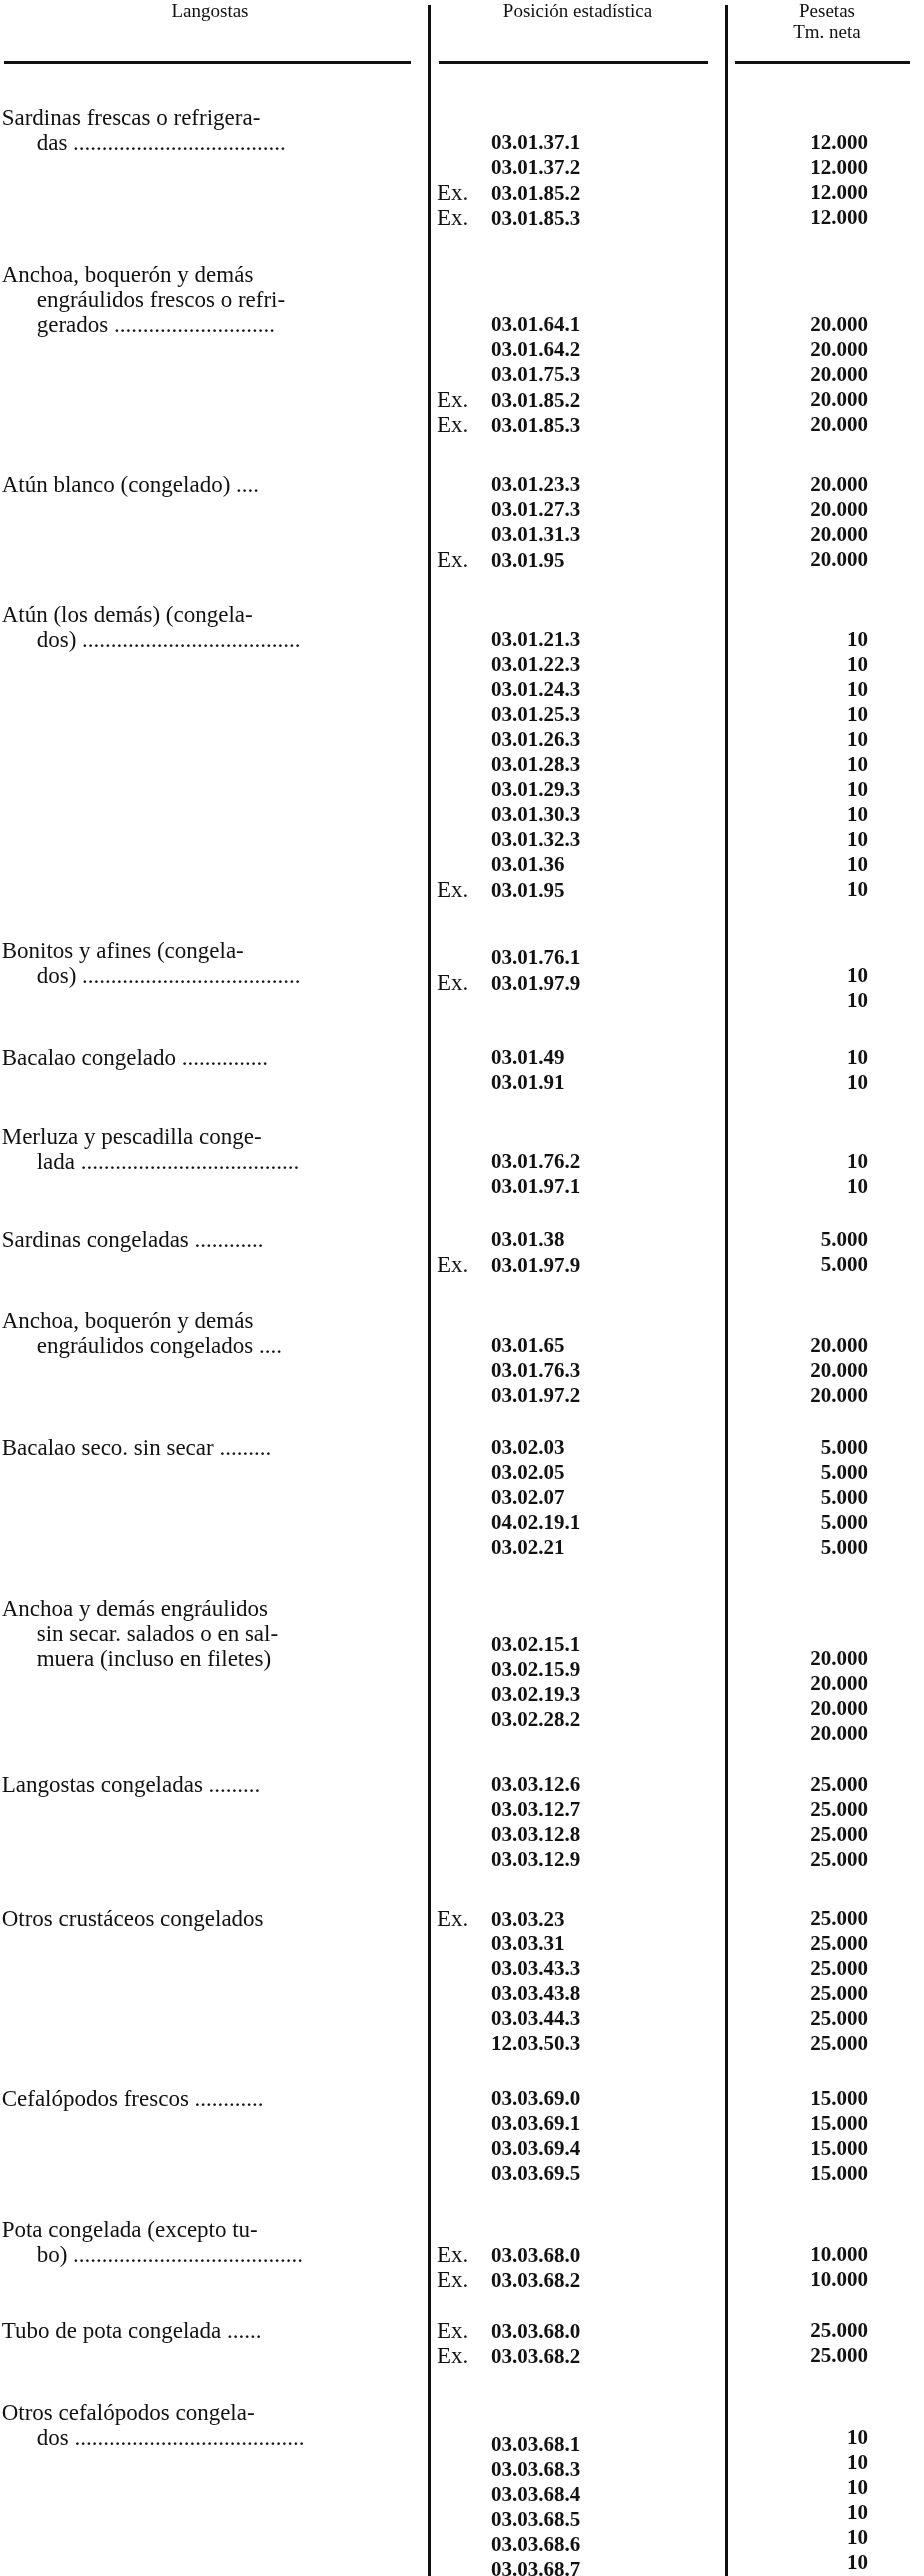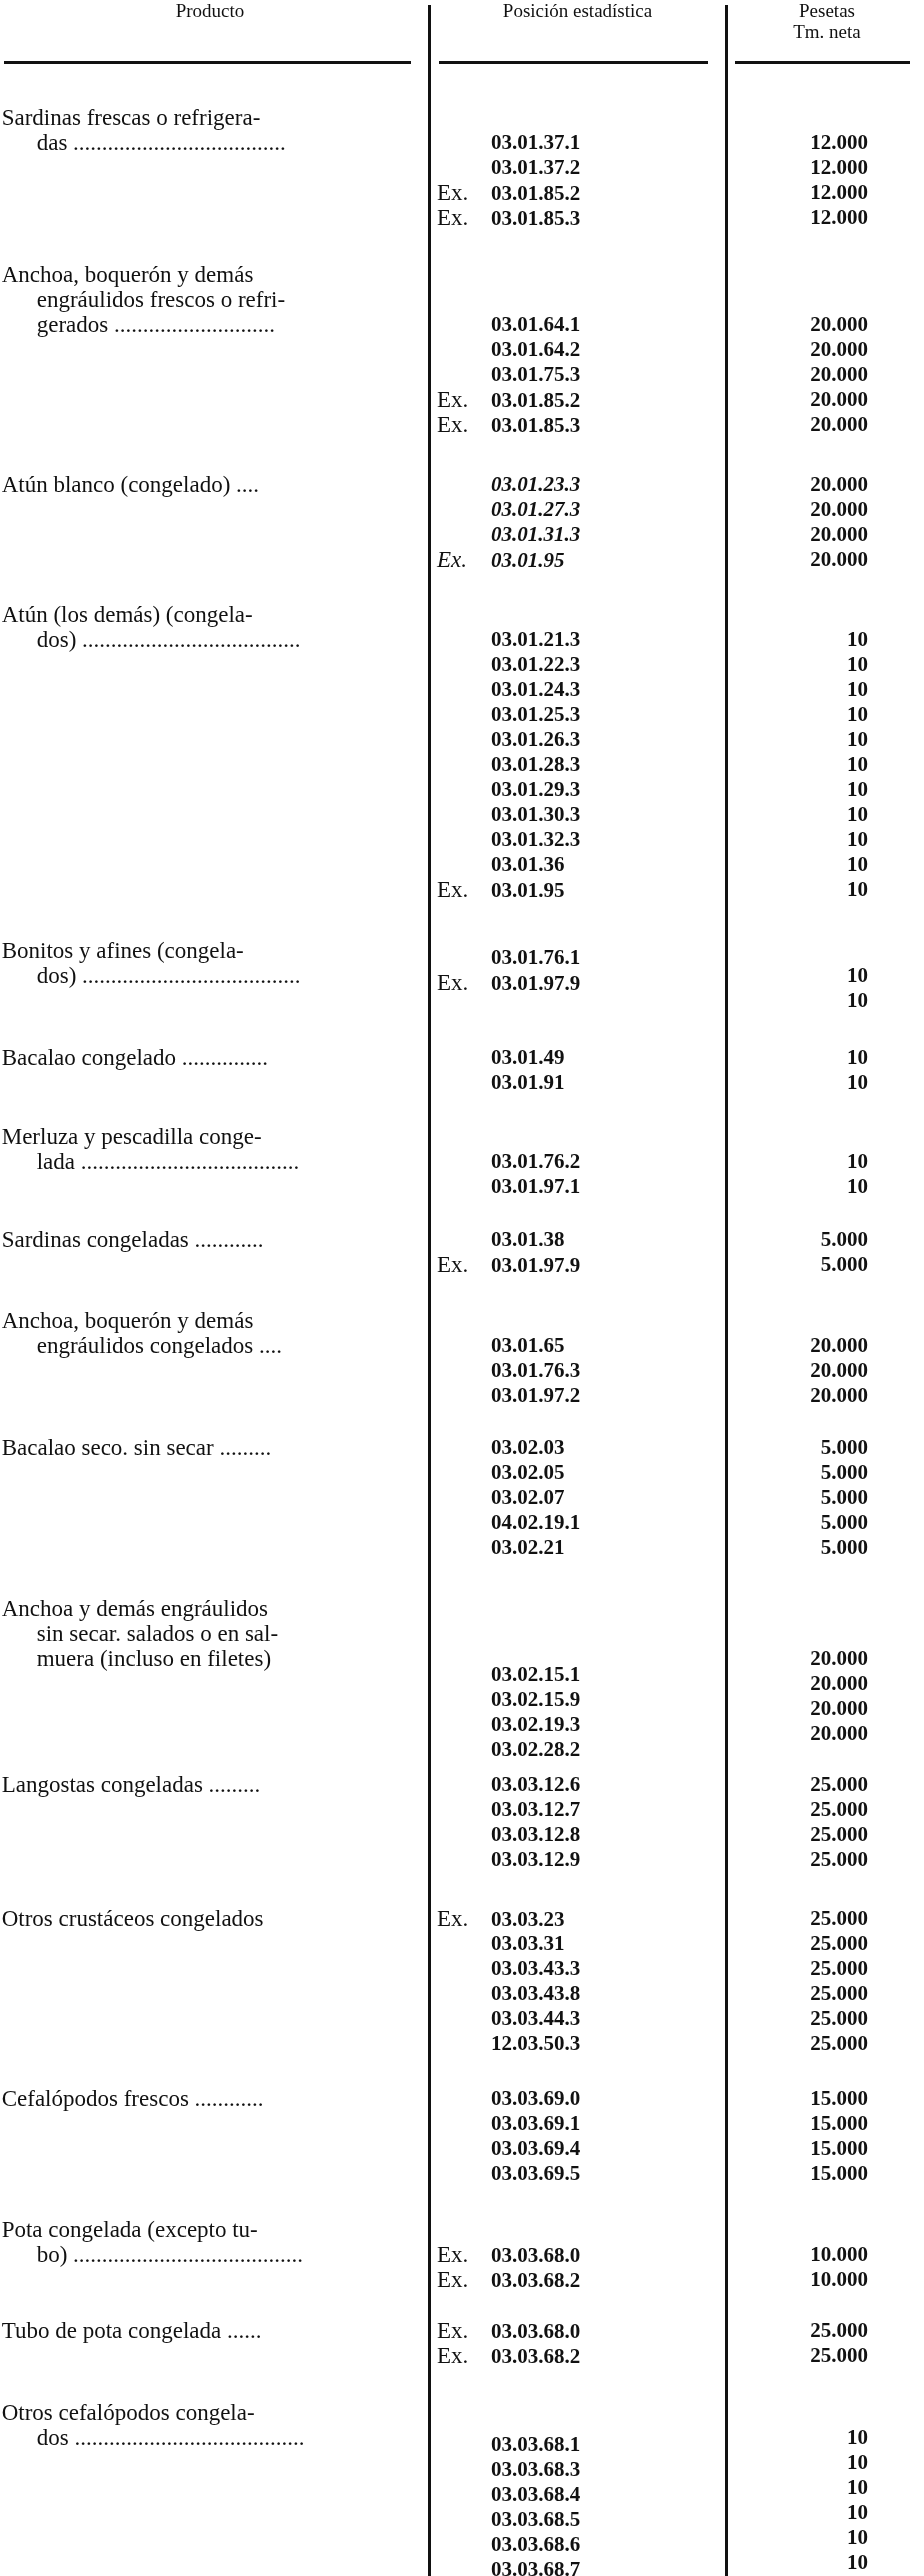--- a/index.html
+++ b/index.html
@@ -31,21 +31,21 @@
   .vals  { position: absolute; left: 735px; width: 133px; }
   .row { height: 25px; line-height: 25px; font-size: 21px; font-weight: bold; white-space: nowrap; }
   .codes .ex { display: inline-block; width: 54px; font-weight: normal; font-size: 23px; }
   .codes .cd { display: inline-block; }
   .vals .row { text-align: right; }
 </style>
 </head>
 <body>
 
 <div class="hdr c1">
-  <span>Producto</span>
+  <span>Langostas</span>
 </div>
 <div class="hdr c2">
   <span>Posición estadística</span>
 </div>
 <div class="hdr c3">
   <div>Pesetas</div>
   <div>Tm. neta</div>
 </div>
 <div class="hrule h1"></div>
 <div class="hrule h2"></div>
@@ -90,21 +90,21 @@
         <div class="row">20.000</div>
         <div class="row">20.000</div>
         <div class="row">20.000</div>
         <div class="row">20.000</div>
       </div>
     </div>
     <div class="section" style="top: 472px;">
       <div class="prod">
         <span class="l">Atún blanco (congelado) ....</span>
       </div>
-      <div class="codes" style="top: 0px; font-style: italic;">
+      <div class="codes" style="top: 0px;">
         <div class="row"><span class="ex"></span><span class="cd">03.01.23.3</span></div>
         <div class="row"><span class="ex"></span><span class="cd">03.01.27.3</span></div>
         <div class="row"><span class="ex"></span><span class="cd">03.01.31.3</span></div>
         <div class="row"><span class="ex">Ex.</span><span class="cd">03.01.95</span></div>
       </div>
       <div class="vals" style="top: 0px;">
         <div class="row">20.000</div>
         <div class="row">20.000</div>
         <div class="row">20.000</div>
         <div class="row">20.000</div>
@@ -230,21 +230,21 @@
         <div class="row">5.000</div>
         <div class="row">5.000</div>
       </div>
     </div>
     <div class="section" style="top: 1596px;">
       <div class="prod">
         <span class="l">Anchoa y demás engráulidos</span>
         <span class="l ind">sin secar. salados o en sal-</span>
         <span class="l ind">muera (incluso en filetes)</span>
       </div>
-      <div class="codes" style="top: 66px;">
+      <div class="codes" style="top: 36px;">
         <div class="row"><span class="ex"></span><span class="cd">03.02.15.1</span></div>
         <div class="row"><span class="ex"></span><span class="cd">03.02.15.9</span></div>
         <div class="row"><span class="ex"></span><span class="cd">03.02.19.3</span></div>
         <div class="row"><span class="ex"></span><span class="cd">03.02.28.2</span></div>
       </div>
       <div class="vals" style="top: 50px;">
         <div class="row">20.000</div>
         <div class="row">20.000</div>
         <div class="row">20.000</div>
         <div class="row">20.000</div>

